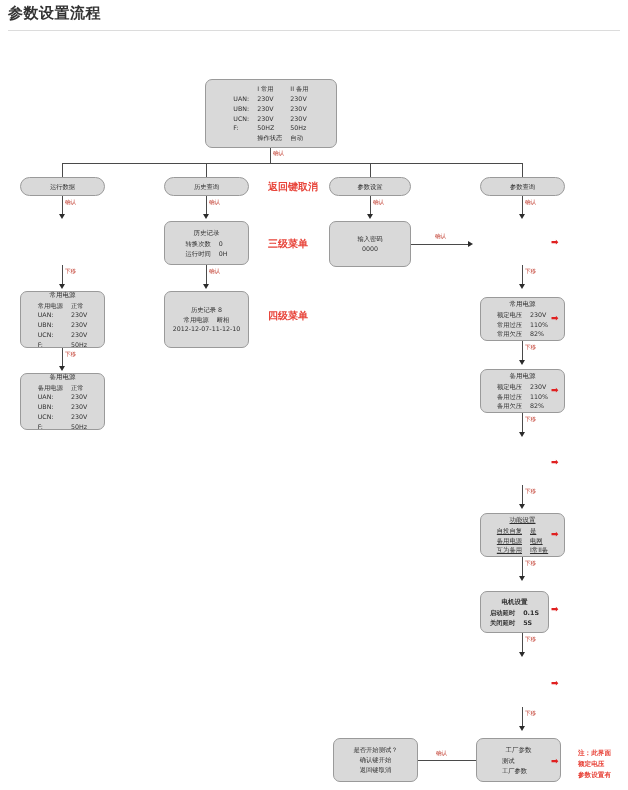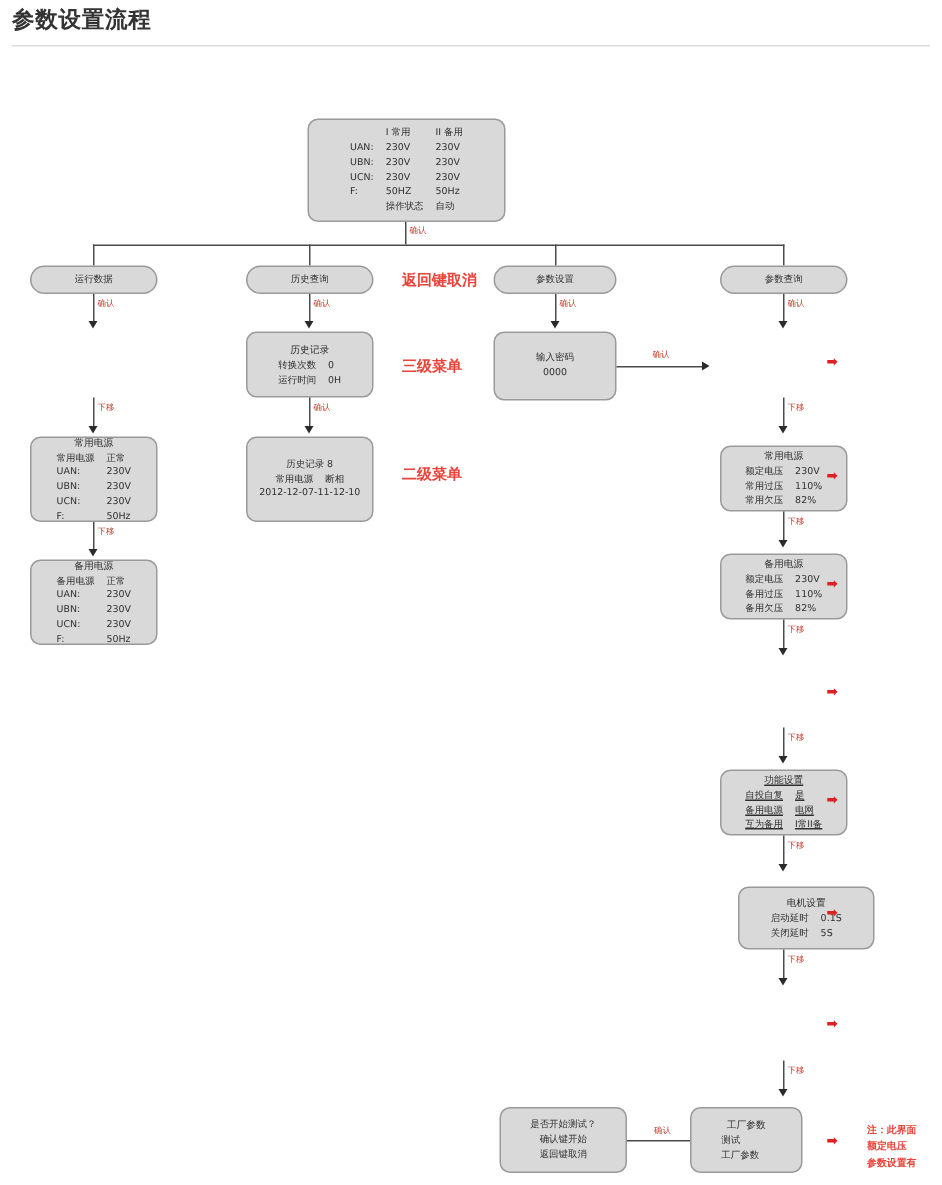--- a/index.html
+++ b/index.html
@@ -118,21 +118,21 @@
   </div>
   <div class="node pill" style="left:329px;top:177px;width:82px;height:19px;">
     <div class="center-line">参数设置</div>
   </div>
   <div class="node pill" style="left:480px;top:177px;width:85px;height:19px;">
     <div class="center-line">参数查询</div>
   </div>
 
   <div class="levellabel" style="left:268px;top:180px;">返回键取消</div>
   <div class="levellabel" style="left:268px;top:237px;">三级菜单</div>
-  <div class="levellabel" style="left:268px;top:309px;">二级菜单</div>
+  <div class="levellabel" style="left:268px;top:309px;">四级菜单</div>
 
   <div class="vline" style="left:62px;top:196px;height:20px;"></div>
   <div class="arrow-d" style="left:58.5px;top:214px;"></div>
   <div class="elabel" style="left:65px;top:199px;">确认</div>
 
 
   <div class="vline" style="left:62px;top:265px;height:21px;"></div>
   <div class="arrow-d" style="left:58.5px;top:284px;"></div>
   <div class="elabel" style="left:65px;top:268px;">下移</div>
 
@@ -324,21 +324,21 @@
         <span class="v">I常II备</span>
       </div>
     </div>
   </div>
   <div class="redarrow" style="left:551px;top:530px;">➡</div>
 
   <div class="vline" style="left:522px;top:557px;height:21px;"></div>
   <div class="arrow-d" style="left:518.5px;top:576px;"></div>
   <div class="elabel" style="left:525px;top:560px;">下移</div>
 
-  <div class="node rrect" style="left:492px;top:591px;width:91px;height:42px;">
+  <div class="node rrect" style="left:480px;top:591px;width:69px;height:42px;font-weight:bold;">
     <div class="hd">电机设置</div>
     <div class="rows">
       <div class="row">
         <span class="k">启动延时</span>
         <span class="v">0.1S</span>
       </div>
       <div class="row">
         <span class="k">关闭延时</span>
         <span class="v">5S</span>
       </div>
@@ -349,21 +349,21 @@
   <div class="vline" style="left:522px;top:633px;height:21px;"></div>
   <div class="arrow-d" style="left:518.5px;top:652px;"></div>
   <div class="elabel" style="left:525px;top:636px;">下移</div>
 
   <div class="redarrow" style="left:551px;top:679px;">➡</div>
 
   <div class="vline" style="left:522px;top:707px;height:21px;"></div>
   <div class="arrow-d" style="left:518.5px;top:726px;"></div>
   <div class="elabel" style="left:525px;top:710px;">下移</div>
 
-  <div class="node rrect" style="left:460px;top:738px;width:75px;height:44px;">
+  <div class="node rrect" style="left:476px;top:738px;width:85px;height:44px;">
     <div class="hd">工厂参数</div>
     <div class="rows">
       <div class="row">
         <span class="k">测试</span>
         <span class="v"></span>
       </div>
       <div class="row">
         <span class="k">工厂参数</span>
         <span class="v"></span>
       </div>

